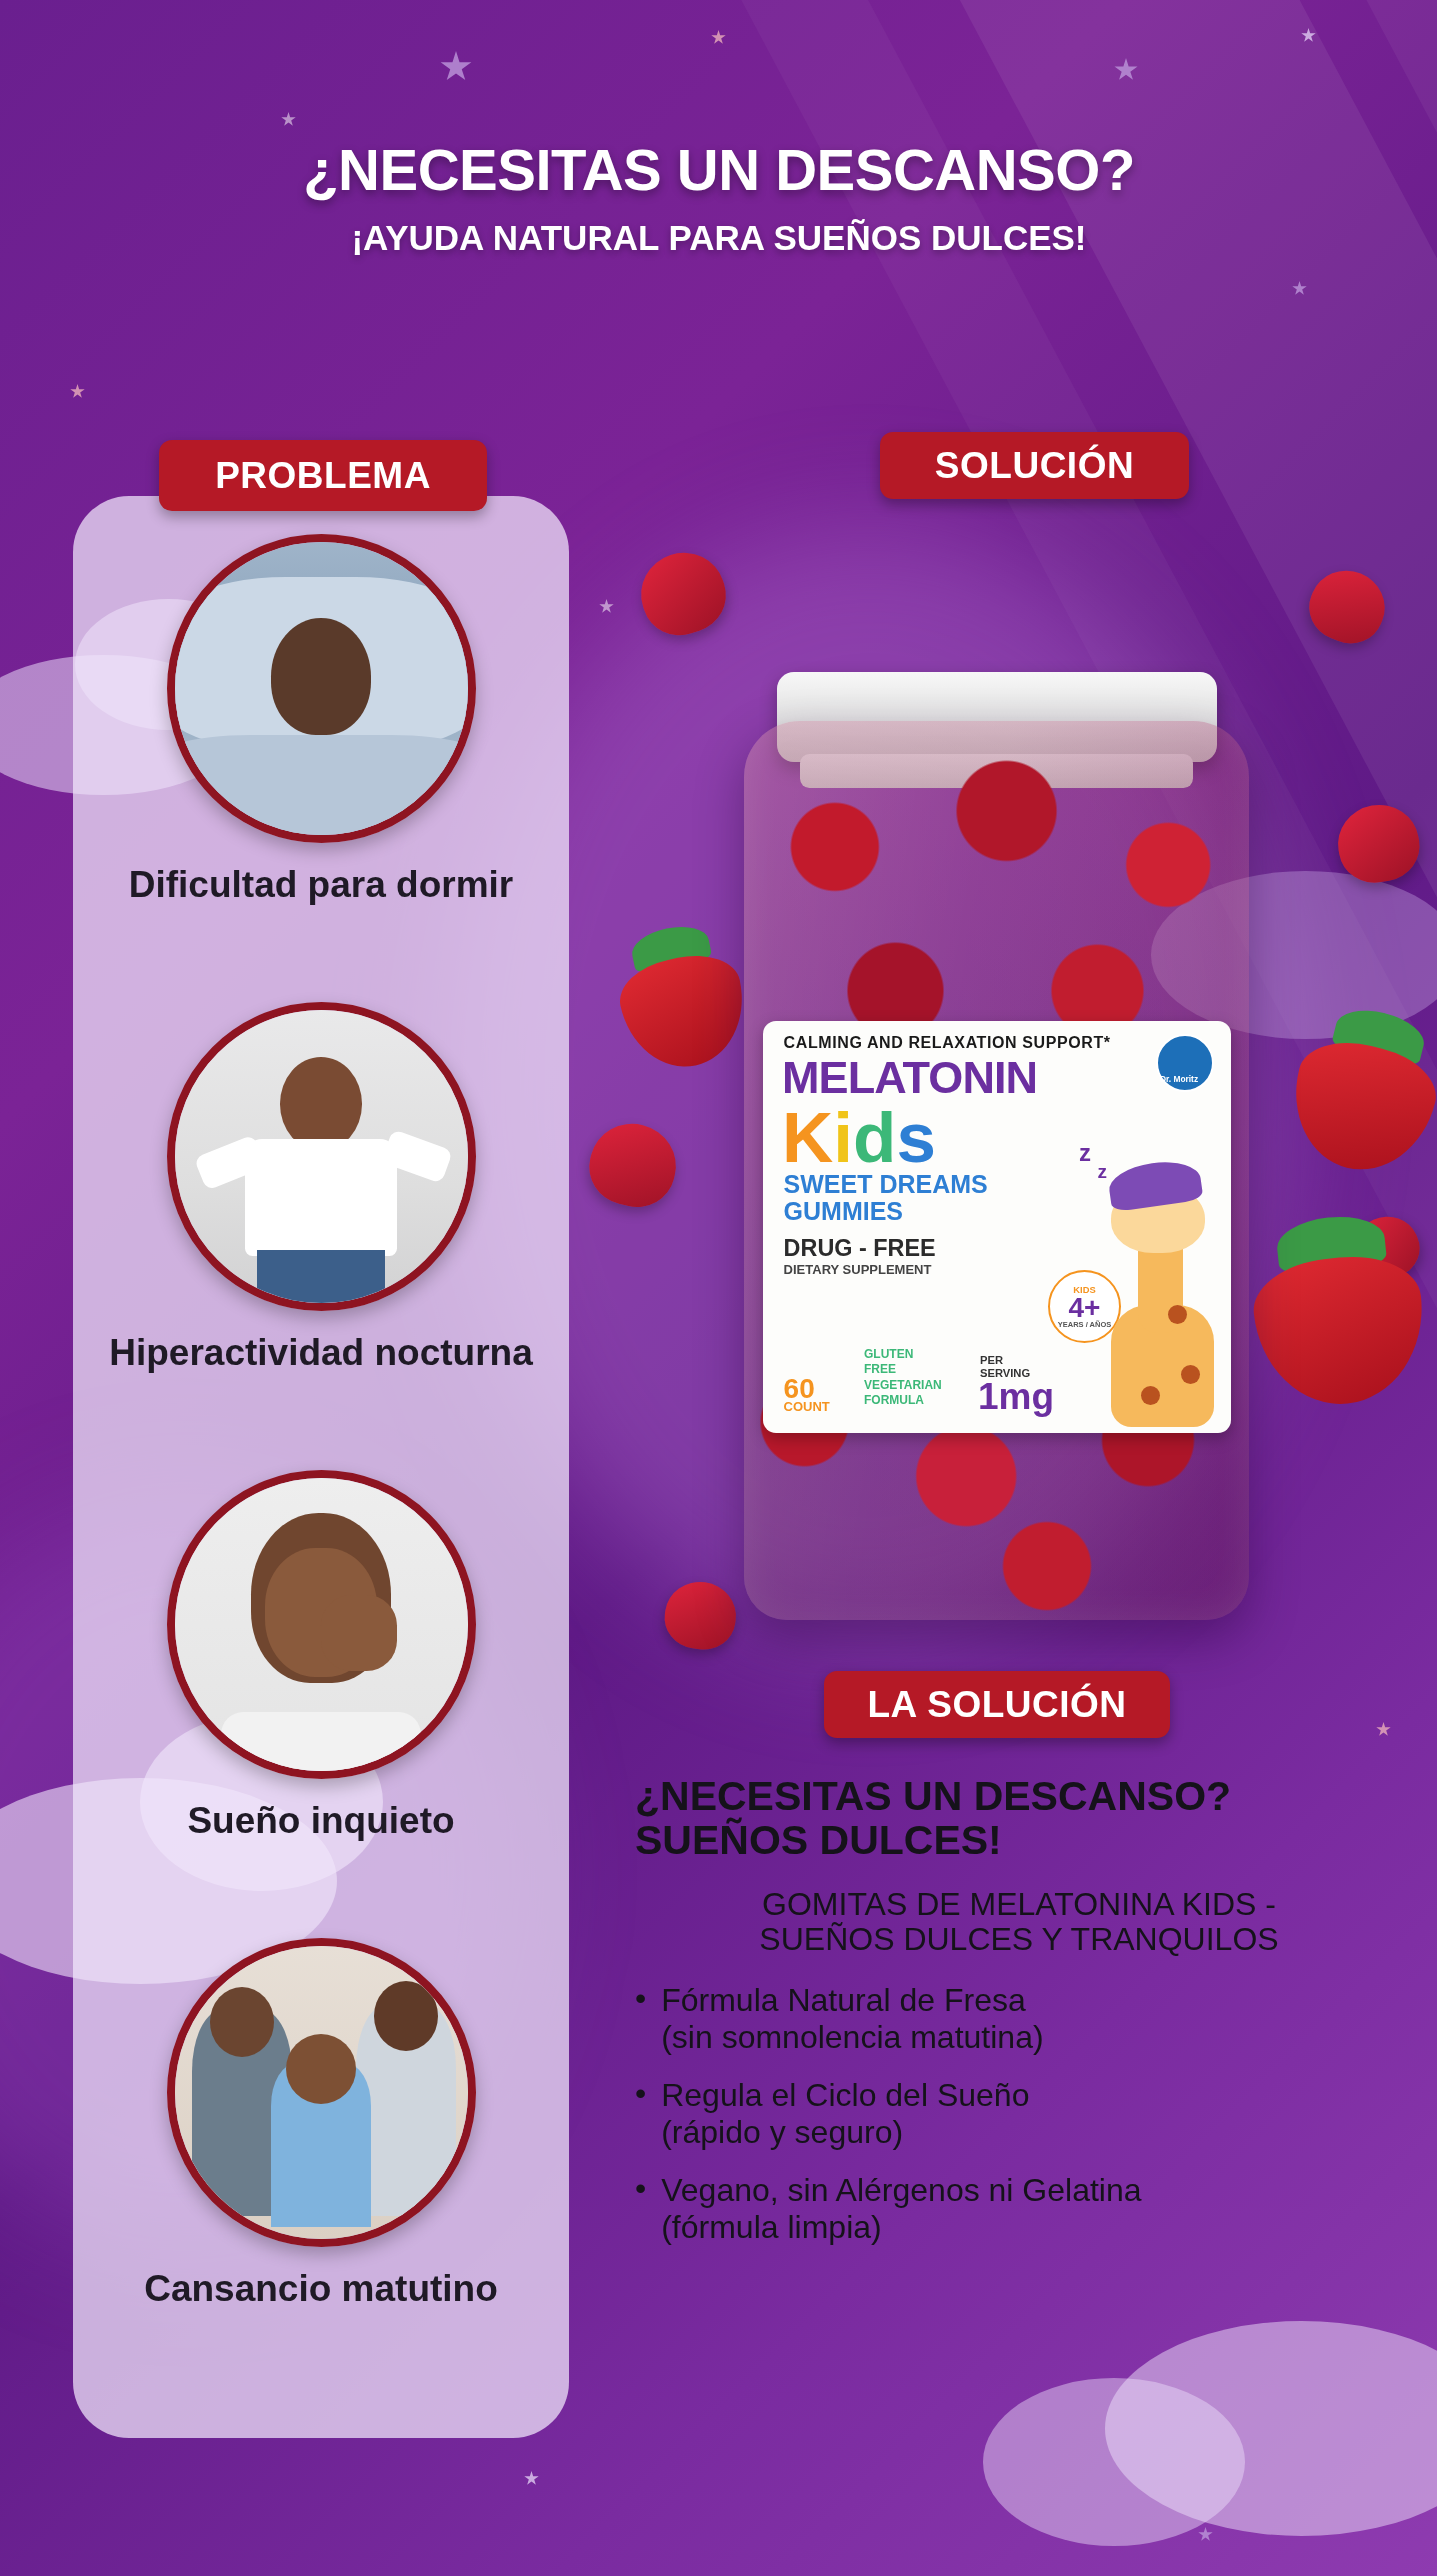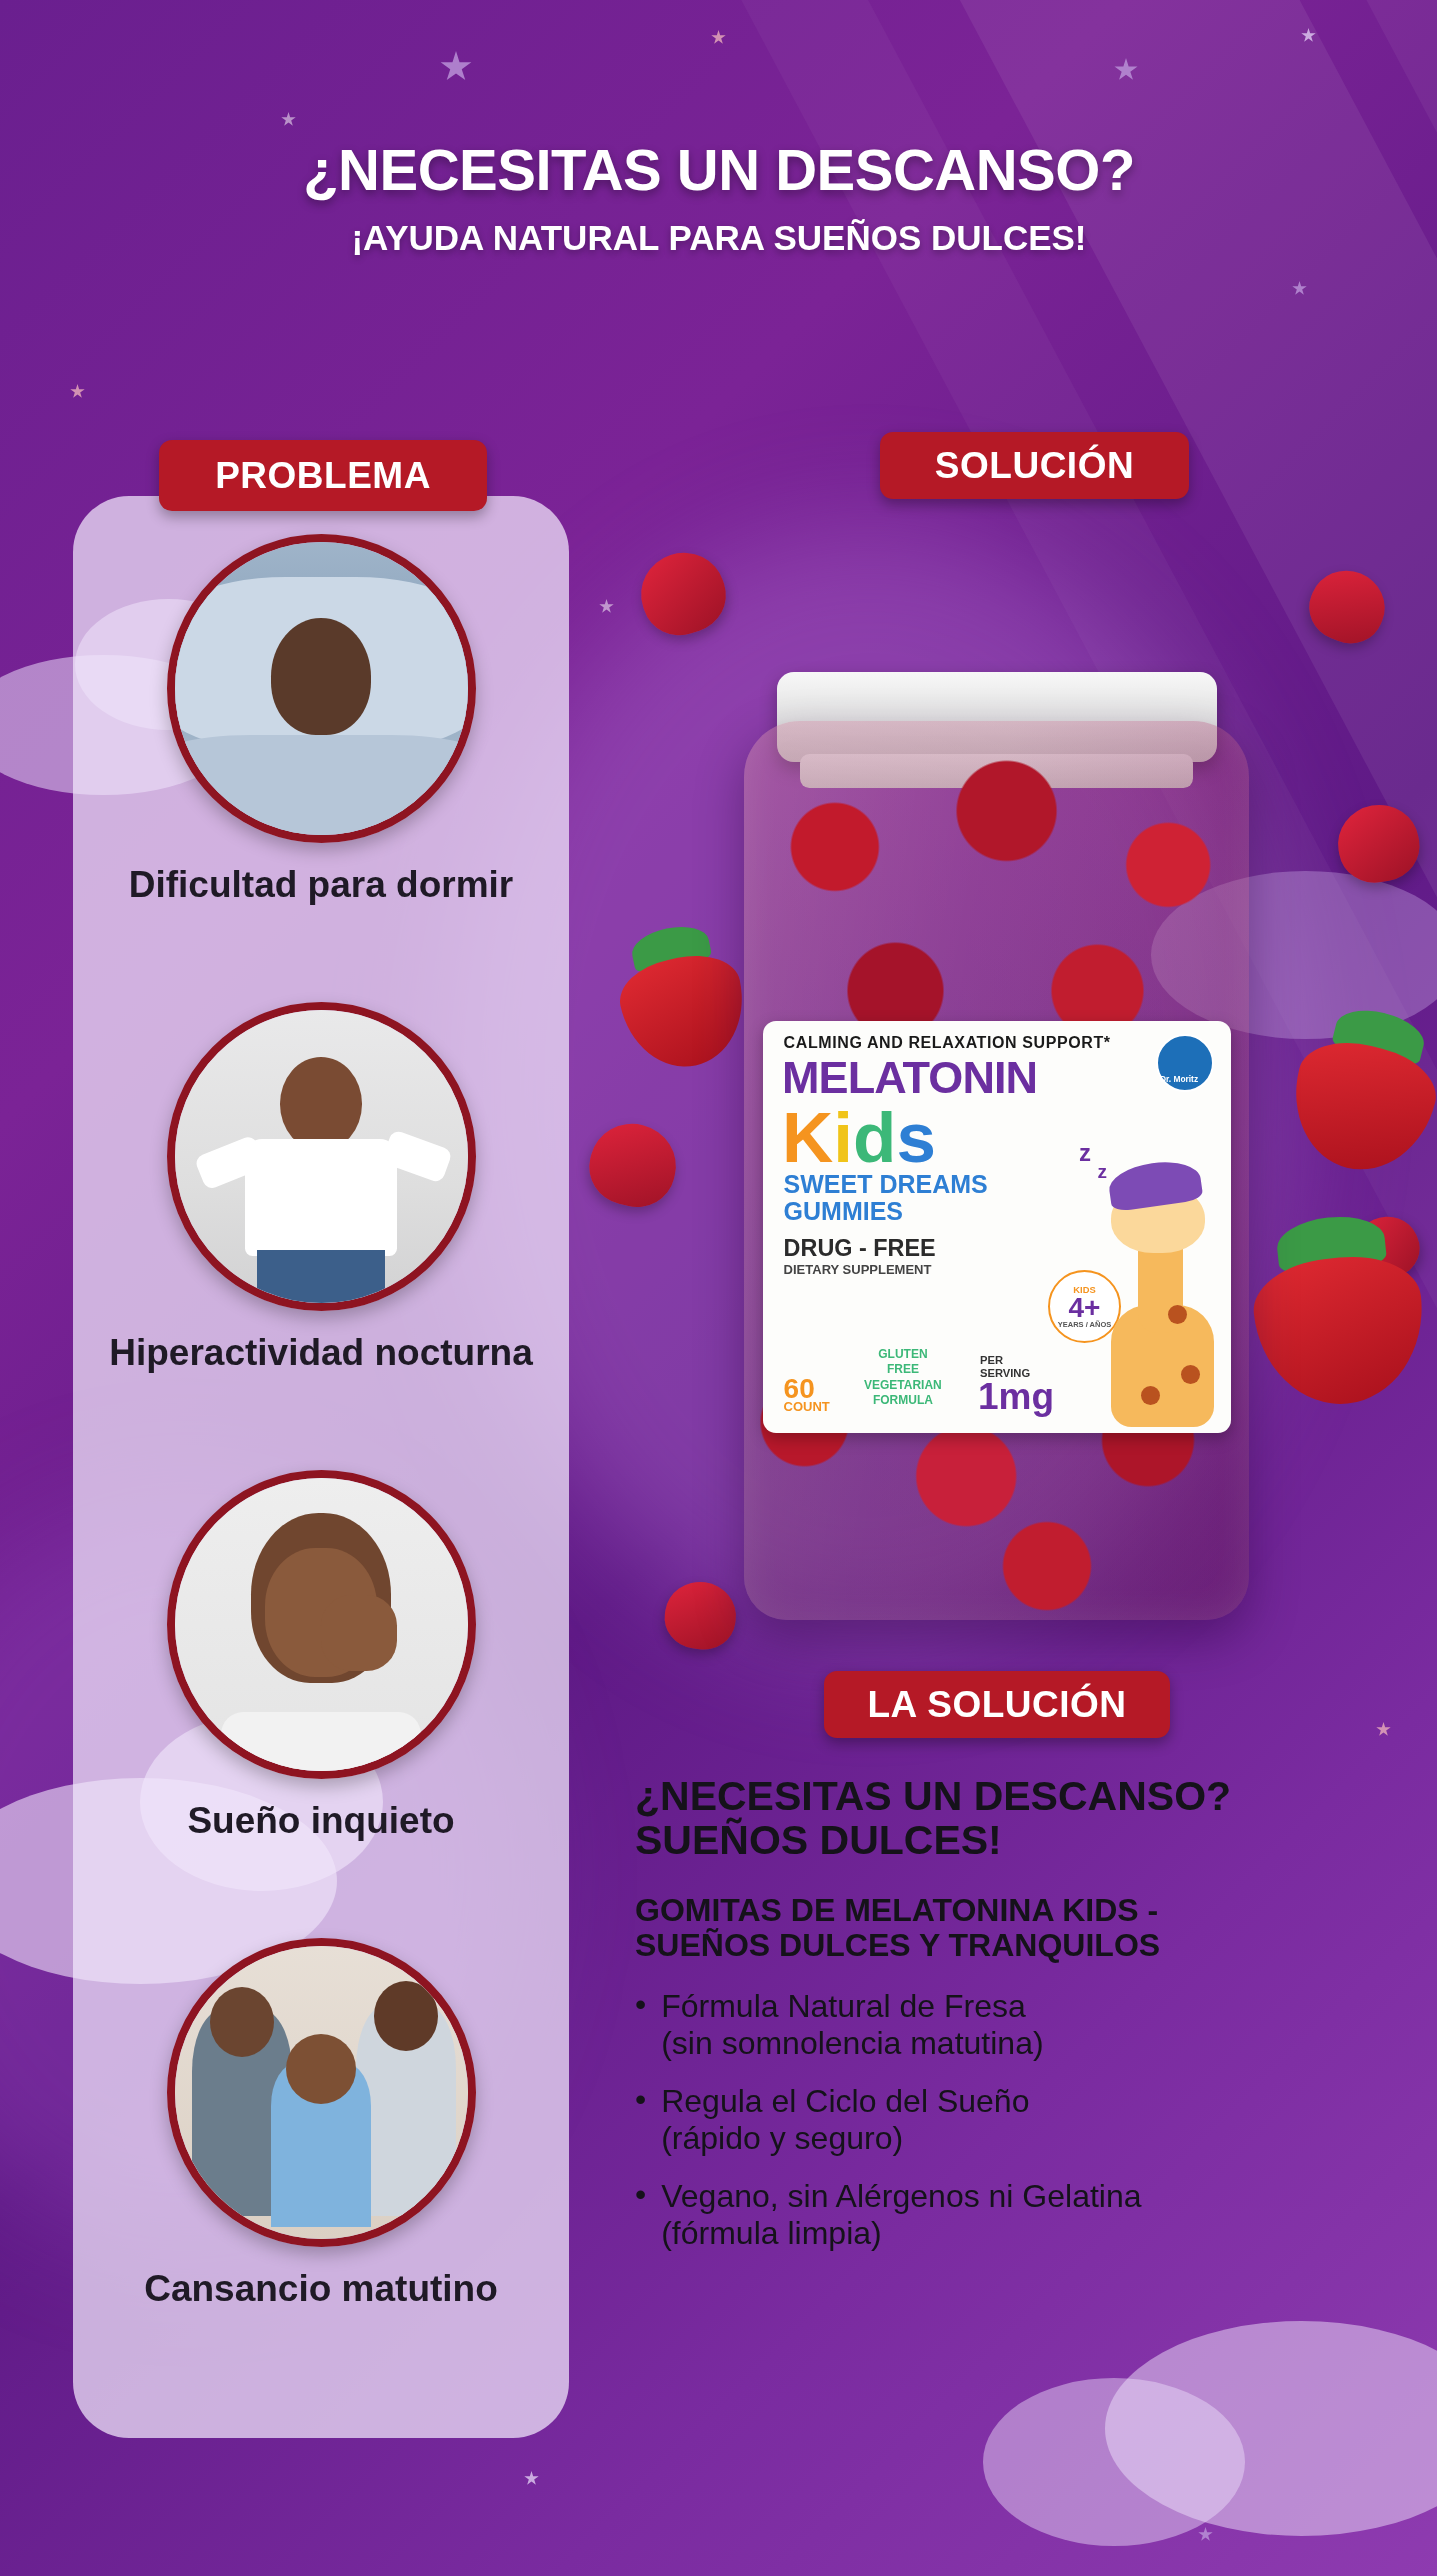--- a/index.html
+++ b/index.html
@@ -242,21 +242,21 @@
   }
   .lbl-kids .k { color:#f5941f; } .lbl-kids .i { color:#f0c419; }
   .lbl-kids .d { color:#3cb878; } .lbl-kids .s { color:#2e7fd4; }
   .lbl-sd {
     font-size: 25px; font-weight: bold; color: #2e7fd4; padding-left: 20.6px; line-height: 1.05;
   }
   .lbl-drug { font-size: 23.4px; font-weight: bold; color:#2b2b2b; padding: 11.2px 0 0 20.6px; }
   .lbl-diet { font-size: 13px; font-weight: bold; color:#444; padding-left: 20.6px; }
   .lbl-count { position:absolute; left: 20.6px; bottom: 20.6px; font-size: 28px; font-weight:bold; color:#f5941f; line-height:.9; }
   .lbl-count small { display:block; font-size: 13px; color:#f5941f; }
-  .lbl-gluten { position:absolute; left: 101px; bottom: 24px; font-size: 12px; font-weight:bold; color:#3cb878; line-height:1.3;text-align:center; }
+  .lbl-gluten { position:absolute; left: 101px; bottom: 24px; font-size: 12px; font-weight:bold; color:#3cb878; line-height:1.3; }
   .lbl-serving { position:absolute; left: 215px; bottom: 15px; font-size: 37px; font-weight:bold; color:#6b2fa0; }
   .lbl-per { position:absolute; left: 217px; bottom: 54px; font-size: 11.2px; font-weight:bold; color:#333; line-height:1.1; }
   .lbl-4plus {
     position:absolute; right: 110px; bottom: 90px;
     width: 73px; height: 73px; border-radius:50%;
     background:#fff; border:2.8px solid #f5941f;
     display:flex; flex-direction:column; align-items:center; justify-content:center;
   }
   .lbl-4plus .kidsmall { font-size: 9.4px; color:#f5941f; font-weight:bold; }
   .lbl-4plus .num { font-size: 28px; color:#6b2fa0; font-weight:bold; line-height:.9; }
@@ -302,21 +302,21 @@
   .solution-block {
     position: absolute;
     left: 635px; top: 1774px;
     width: 768px;
     z-index: 7;
   }
   .sol-h1 {
     font-size: 41px; font-weight: bold; color: #15121a; line-height: 1.08;
   }
   .sol-h2 {
-    font-size: 32px; font-weight: bold; color: #15121a; margin-top: 30px; line-height: 1.12;
+    font-size: 32px; font-weight: normal; color: #15121a; margin-top: 24px; line-height: 1.12; text-align: center;
   }
   .bullets { margin-top: 24px; }
   .bullet {
     display: flex; gap: 15px; margin-bottom: 20.6px;
   }
   .bullet .dot { font-size: 32px; line-height: 1.05; color:#15121a; }
   .bullet .btext { font-size: 32px; color:#15121a; line-height: 1.16; }
   .cta {
     margin-top: 13px;
     width: 459px; height: 81px;

